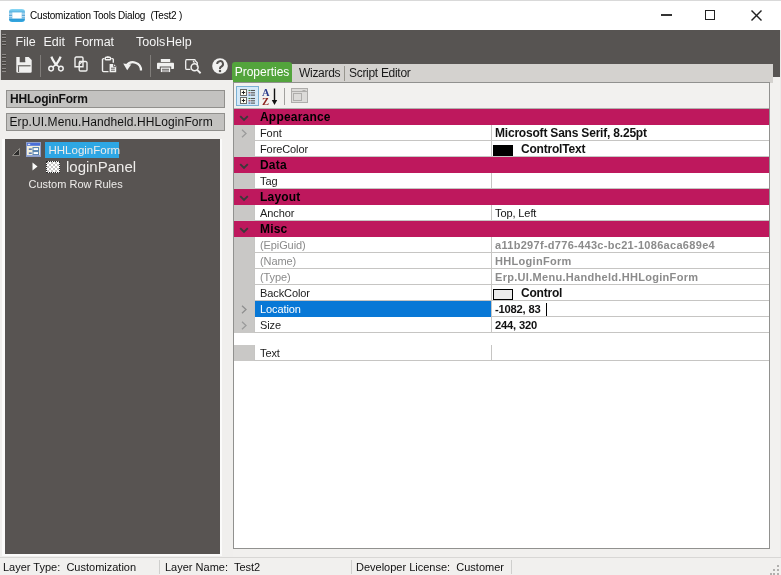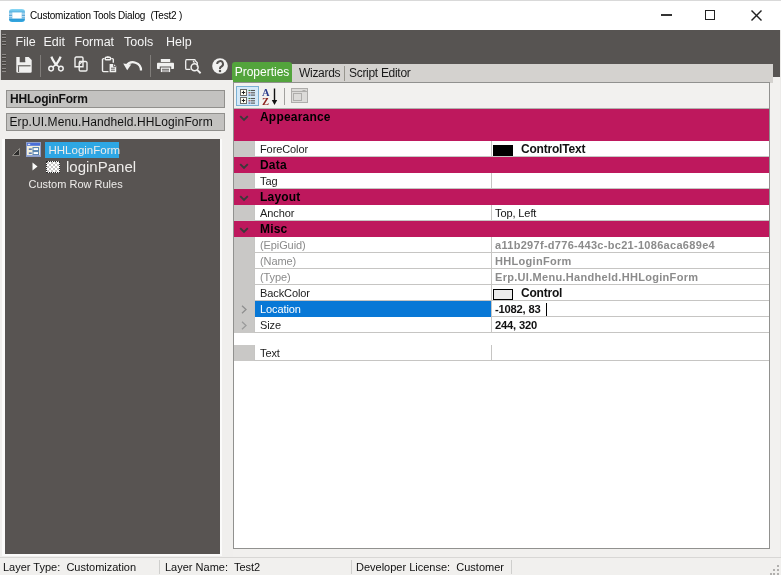--- a/index.html
+++ b/index.html
@@ -79,21 +79,21 @@
     </g>
   </svg>
 
   <div class="abs" id="darkband">
     <div class="abs" style="left:0; top:0; width:1px; height:50px; background:#cfcecd;"></div>
     <div class="abs grip" style="top:3.5px; height:13px;"></div>
     <div class="abs grip" style="top:23.5px; height:18px;"></div>
     <div class="abs menuitem" style="left:15.5px;">File</div>
     <div class="abs menuitem" style="left:43.5px;">Edit</div>
     <div class="abs menuitem" style="left:74.5px;">Format</div>
-    <div class="abs menuitem" style="left:124px;text-align:right;">Tools</div>
+    <div class="abs menuitem" style="left:136px;text-align:right;">Tools</div>
     <div class="abs menuitem" style="left:166px;">Help</div>
     <div class="abs tbsep" style="left:39.5px;"></div>
     <div class="abs tbsep" style="left:149.5px;"></div>
 
     <svg class="abs" style="left:16px; top:26.5px;" width="16" height="16" viewBox="0 0 16 16">
       <path d="M0.3 0 h3.4 v5.2 h5.6 v-5.2 h3.4 l3 3 v11.5 a1.3 1.3 0 0 1 -1.3 1.3 h-12.8 a1.3 1.3 0 0 1 -1.3 -1.3 z" fill="#f0f0ef"></path>
       <rect x="9.6" y="0" width="2.2" height="4" fill="#f0f0ef"></rect>
       <line x1="1.8" y1="8.8" x2="14.5" y2="8.8" stroke="#575452" stroke-width="1.1"></line>
       <line x1="2.6" y1="9.2" x2="2.6" y2="15" stroke="#575452" stroke-width="1"></line>
     </svg>
@@ -241,20 +241,30 @@
       <rect x="2.5" y="5.5" width="8" height="7" fill="none" stroke="#aeadab" stroke-width="1"></rect>
       <rect x="11.5" y="2" width="3" height="1" fill="#aeadab"></rect>
     </svg>
     <div class="abs" id="grid">
       <div class="abs catrow" style="top:0px">
         <svg class="abs" style="left:4.5px; top:6px;" width="10" height="7" viewBox="0 0 10 7">
           <polyline points="1.2,1.2 5,5 8.8,1.2" fill="none" stroke="#3a3a3a" stroke-width="1.9"></polyline>
         </svg>
         <div class="abs catlabel">Appearance</div>
       </div>
+      <div class="abs prow" style="top:16px">
+        <div class="abs gutter"></div>
+        <div class="abs vline1"></div>
+        <div class="abs vline2"></div>
+        <svg class="abs" style="left:6.5px; top:4px;" width="6" height="9" viewBox="0 0 6 9">
+          <polyline points="1,0.8 5,4.5 1,8.2" fill="none" stroke="#9b9b9b" stroke-width="1.3"></polyline>
+        </svg>
+        <div class="abs pname">Font</div>
+        <div class="abs pval bold" style="">Microsoft Sans Serif, 8.25pt</div>
+      </div>
       <div class="abs prow" style="top:32px">
         <div class="abs gutter"></div>
         <div class="abs vline1"></div>
         <div class="abs vline2"></div>
         <div class="abs pname">ForeColor</div>
         <div class="abs swatch" style="background:#000; border:1px solid #000;"></div>
         <div class="abs pval bold swval" style="">ControlText</div>
       </div>
       <div class="abs catrow" style="top:48px">
         <svg class="abs" style="left:4.5px; top:6px;" width="10" height="7" viewBox="0 0 10 7">

